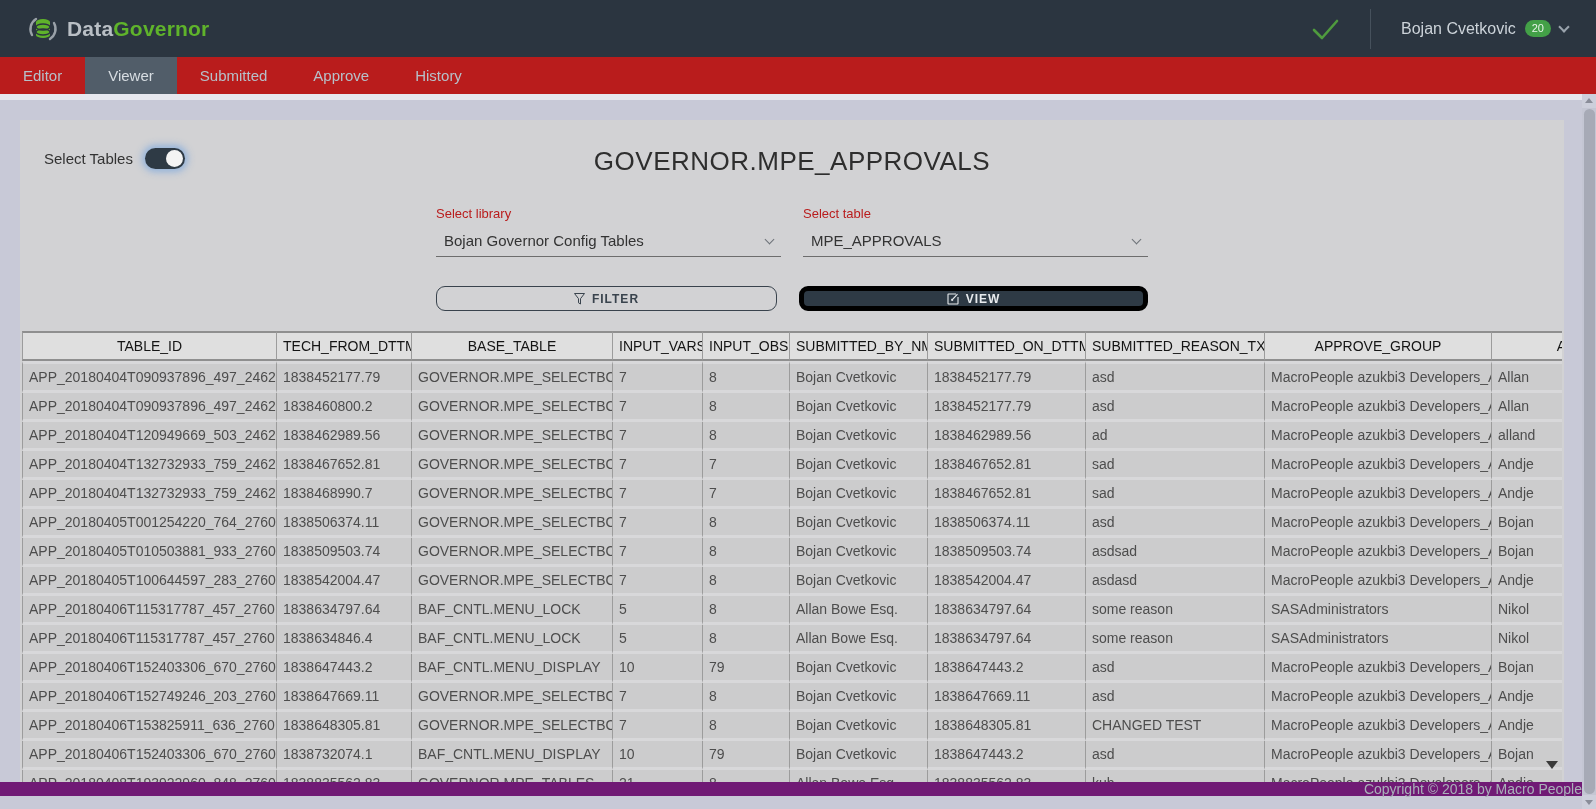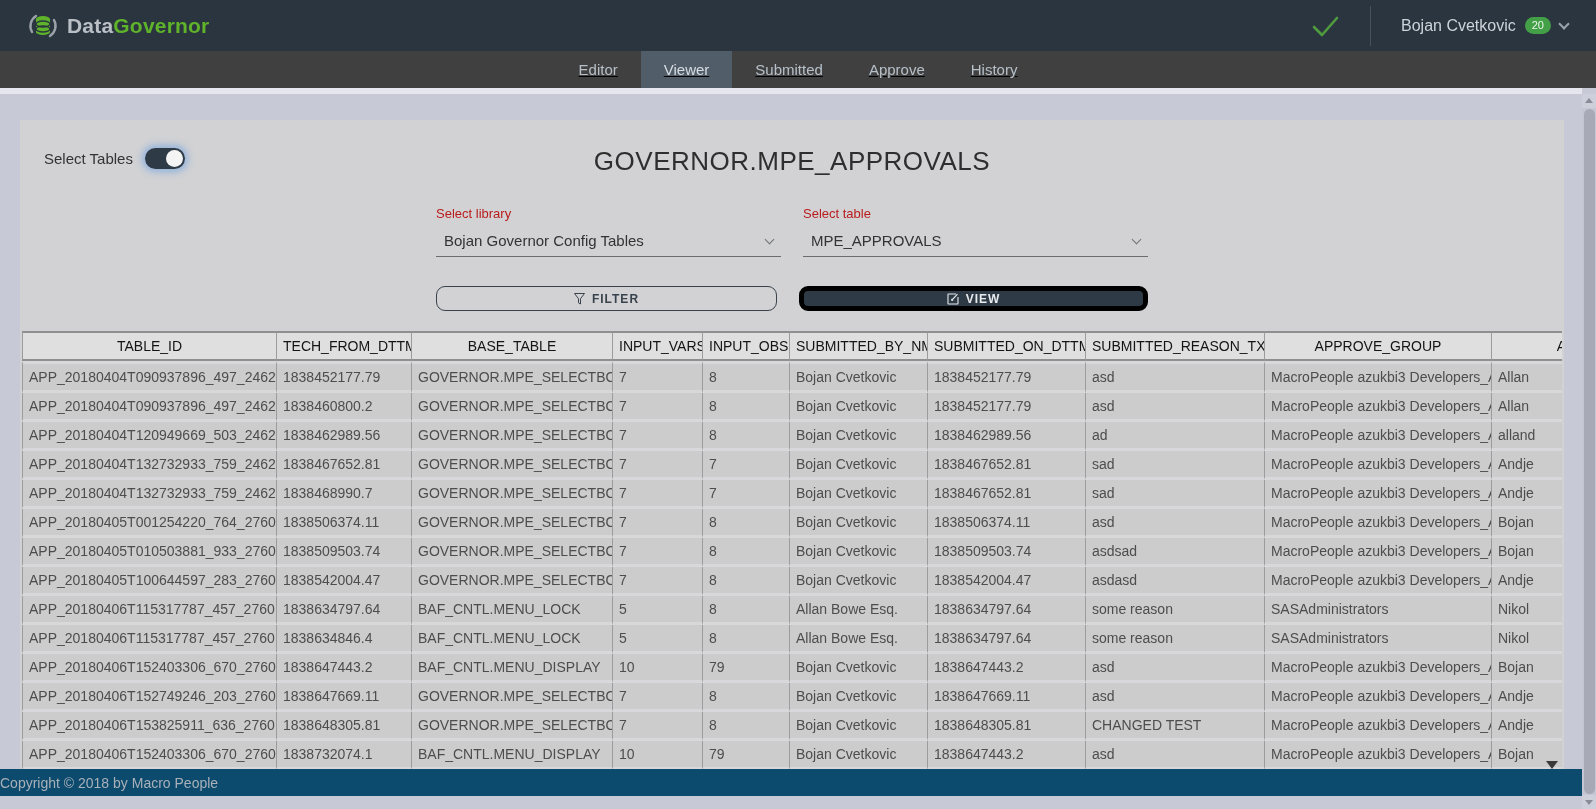--- a/index.html
+++ b/index.html
@@ -5,21 +5,21 @@
   * { margin: 0; padding: 0; box-sizing: border-box; }
   html, body { width: 1596px; height: 809px; overflow: hidden; }
   body {
     font-family: "Liberation Sans", "DejaVu Sans", sans-serif;
     background: #c8c9d7;
     position: relative;
   }
 
   
   .navbar {
-    height: 51px; background: #2b3540;
+    height: 57px; background: #2b3540;
     display: flex; align-items: center; justify-content: space-between;
     padding: 0 28px; position: relative; z-index: 5; gap: 28px;
   }
   .brand { display: flex; align-items: center; gap: 9px; }
   .brand-icon { width: 30px; height: 30px; }
   .brand-text { font-size: 21px; font-weight: bold; letter-spacing: 0.2px; }
   .brand-data { color: #b9bfc5; }
   .brand-governor { color: #5fb32b; }
   .nav-right { display: flex; align-items: center; gap: 0; }
   .nav-check { width: 34px; height: 30px; margin-right: 28px; }
@@ -31,22 +31,22 @@
     border-radius: 9px; padding: 2px 7px; line-height: 13px;
   }
   .chev {
     display: inline-block; width: 8px; height: 8px;
     border-right: 2px solid #9aa4ad; border-bottom: 2px solid #9aa4ad;
     transform: rotate(45deg); margin-top: -4px;
   }
 
   
   .subnav {
-    height: 37px; background: #404040;
-    display: flex; align-items: stretch; justify-content: center; text-decoration: underline;
+    height: 37px; background: #b91c1c;
+    display: flex; align-items: stretch; 
   }
   .tab {
     color: #b7c0c9; font-size: 15px; padding: 0 23px;
     display: flex; align-items: center; cursor: pointer;
   }
   .tab.active { background: #515d69; color: #d7dde2; }
 
   .subnav-strip { height: 6px; background: #e6e7ee; margin-right: 14px; }
 
   
@@ -132,22 +132,22 @@
 
   .grid-scroll-down {
     position: absolute; right: 6px; bottom: 26px;
     width: 0; height: 0; border-left: 6px solid transparent;
     border-right: 6px solid transparent; border-top: 8px solid #3a3a3a;
     cursor: pointer;
   }
 
   
   .footer {
-    position: absolute; left: 0; right: 14px; bottom: 13px; height: 27px;
-    background: #0c4a6e; display: flex; align-items: center; justify-content: flex-start;
+    position: absolute; left: 0; right: 14px; bottom: 13px; height: 14px;
+    background: #701a75; display: flex; align-items: center; justify-content: flex-end;
     z-index: 4;
   }
   .footer-text { color: #a9b1b9; font-size: 14px; }
 
   
   .scrollbar {
     position: absolute; top: 94px; right: 0; bottom: 0; width: 14px;
     background: #c4c6d3; z-index: 6;
   }
   .scroll-btn { position: absolute; left: 0; width: 14px; height: 14px; background: #cdcfdb; cursor: pointer; }

